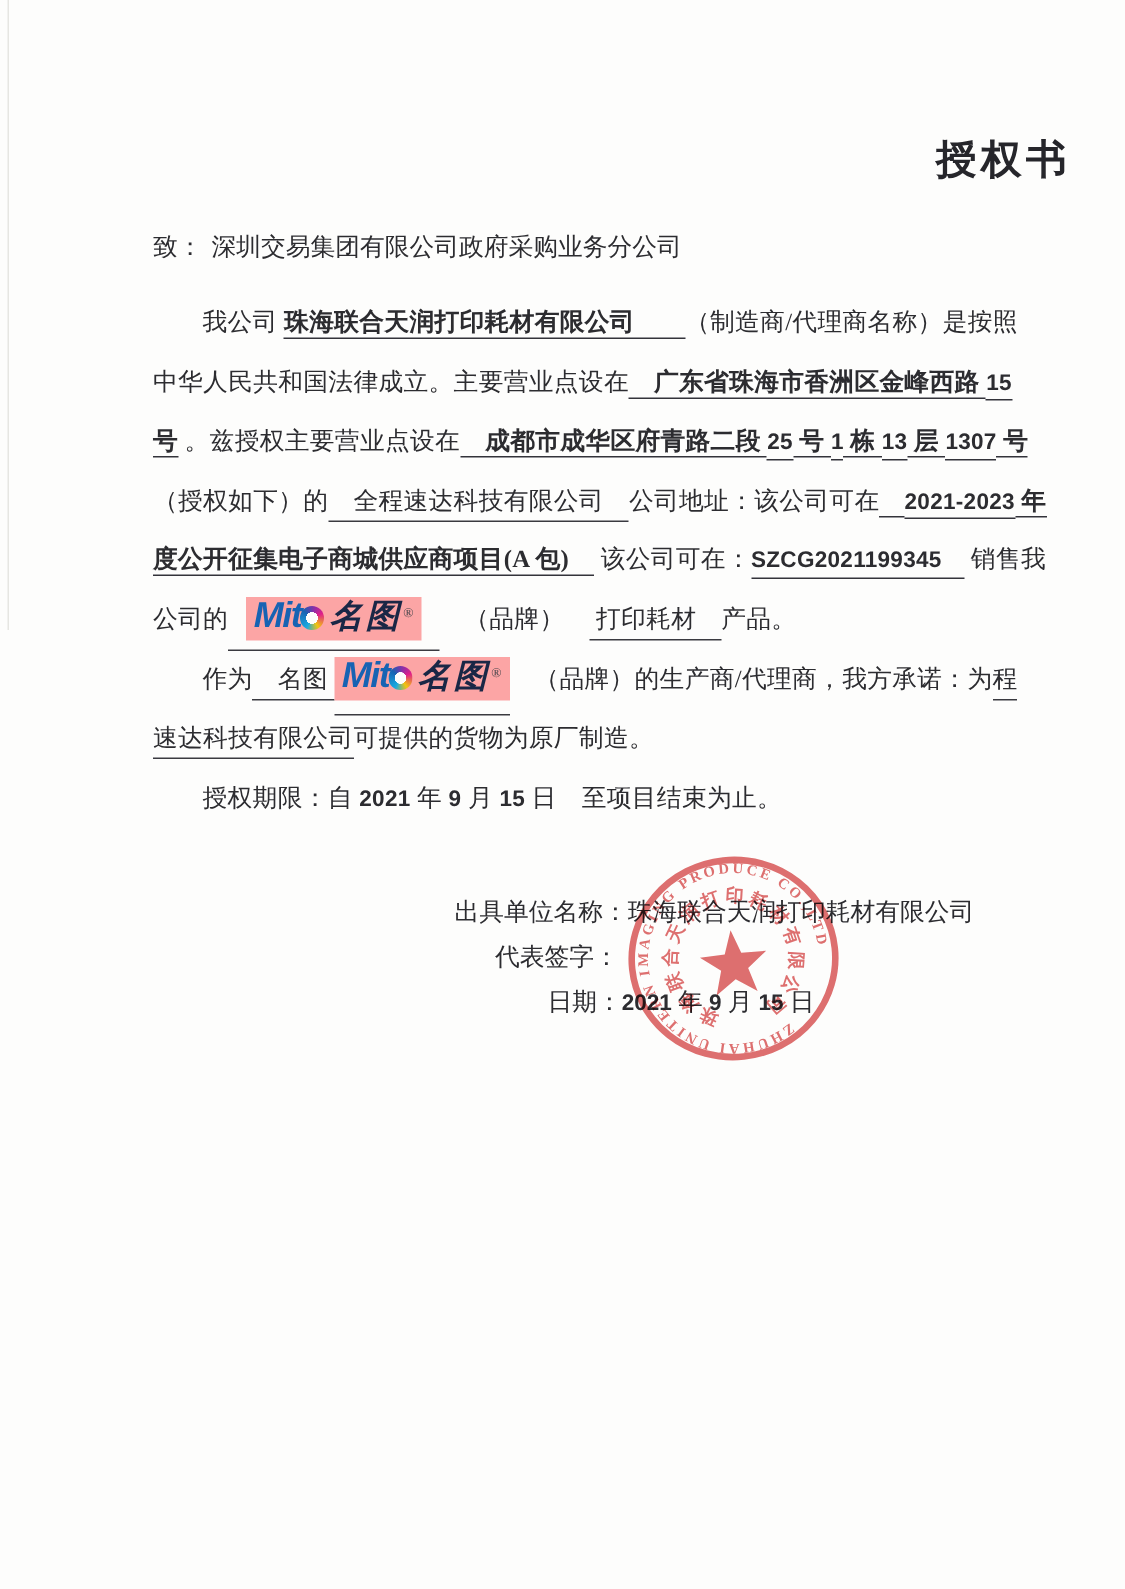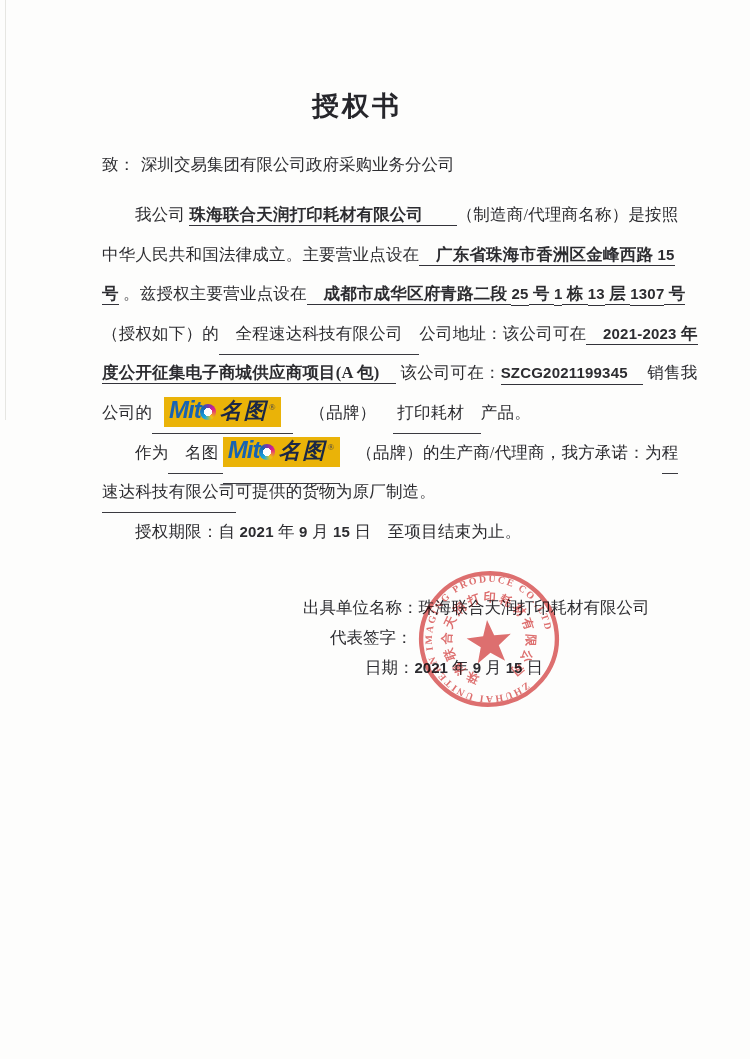--- a/index.html
+++ b/index.html
@@ -9,49 +9,49 @@
     font-family:"Liberation Serif","DejaVu Serif",serif;
     color:#2c2c30;
     position:relative;
     overflow:hidden;
   }
   .page { position:absolute; inset:0; background:#fdfdfc; }
   .page-edge { position:absolute; left:5px; top:0; height:420px; width:1px; background:#e6e6e2; }
 
   .doc-title {
     position:absolute; top:88px; left:0; right:36px;
-    text-align:center;
+    text-align:right;
     font-size:27px; font-weight:bold; letter-spacing:3px;
     color:#26262b;
   }
 
   .recipient { position:absolute; top:154px; left:102px; font-size:16.5px; }
   .recipient .name { margin-left:6px; }
 
   .body-lines { position:absolute; top:195px; left:102px; right:92px; }
   .line { white-space:nowrap; line-height:39.6px; height:39.6px; font-size:16.5px; letter-spacing:0.2px; }
   .line.indent { padding-left:33px; }
 
   .r  { }
-  .ru { border-bottom:1.5px solid #3a3a40; padding-bottom:11px; }
+  .ru { border-bottom:1.5px solid #3a3a40; padding-bottom:4px; }
   .bu { font-weight:bold; border-bottom:1.5px solid #33333a; padding-bottom:1px; }
   .n  { font-family:"Liberation Sans","DejaVu Sans",sans-serif; font-weight:bold; font-size:15px; }
   .nu { font-family:"Liberation Sans","DejaVu Sans",sans-serif; font-weight:bold; font-size:15px;
         border-bottom:1.5px solid #33333a; padding-bottom:2.5px; }
 
   
   .logo-wrap { position:relative; display:inline-block; }
   .logo-wrap.wide { padding:0 12px; }
   .logo-underlay {
     position:absolute; left:14px; bottom:-3px; z-index:0;
     font-size:12px; font-weight:bold; color:#6a6a70; letter-spacing:2px;
   }
   .mito-logo {
     position:relative; z-index:1;
-    display:inline-block; background:#eab308;
+    display:inline-block; background:#fca5a5;
     padding:1px 5px 2px 5px; line-height:24px;
     white-space:nowrap;
   }
   .mit {
     font-family:"Liberation Sans","DejaVu Sans",sans-serif;
     font-weight:bold; font-style:italic;
     color:#1763b3; font-size:24px; letter-spacing:-1px;
   }
   .o-swirl {
     display:inline-block; width:16px; height:16px; border-radius:50%;

